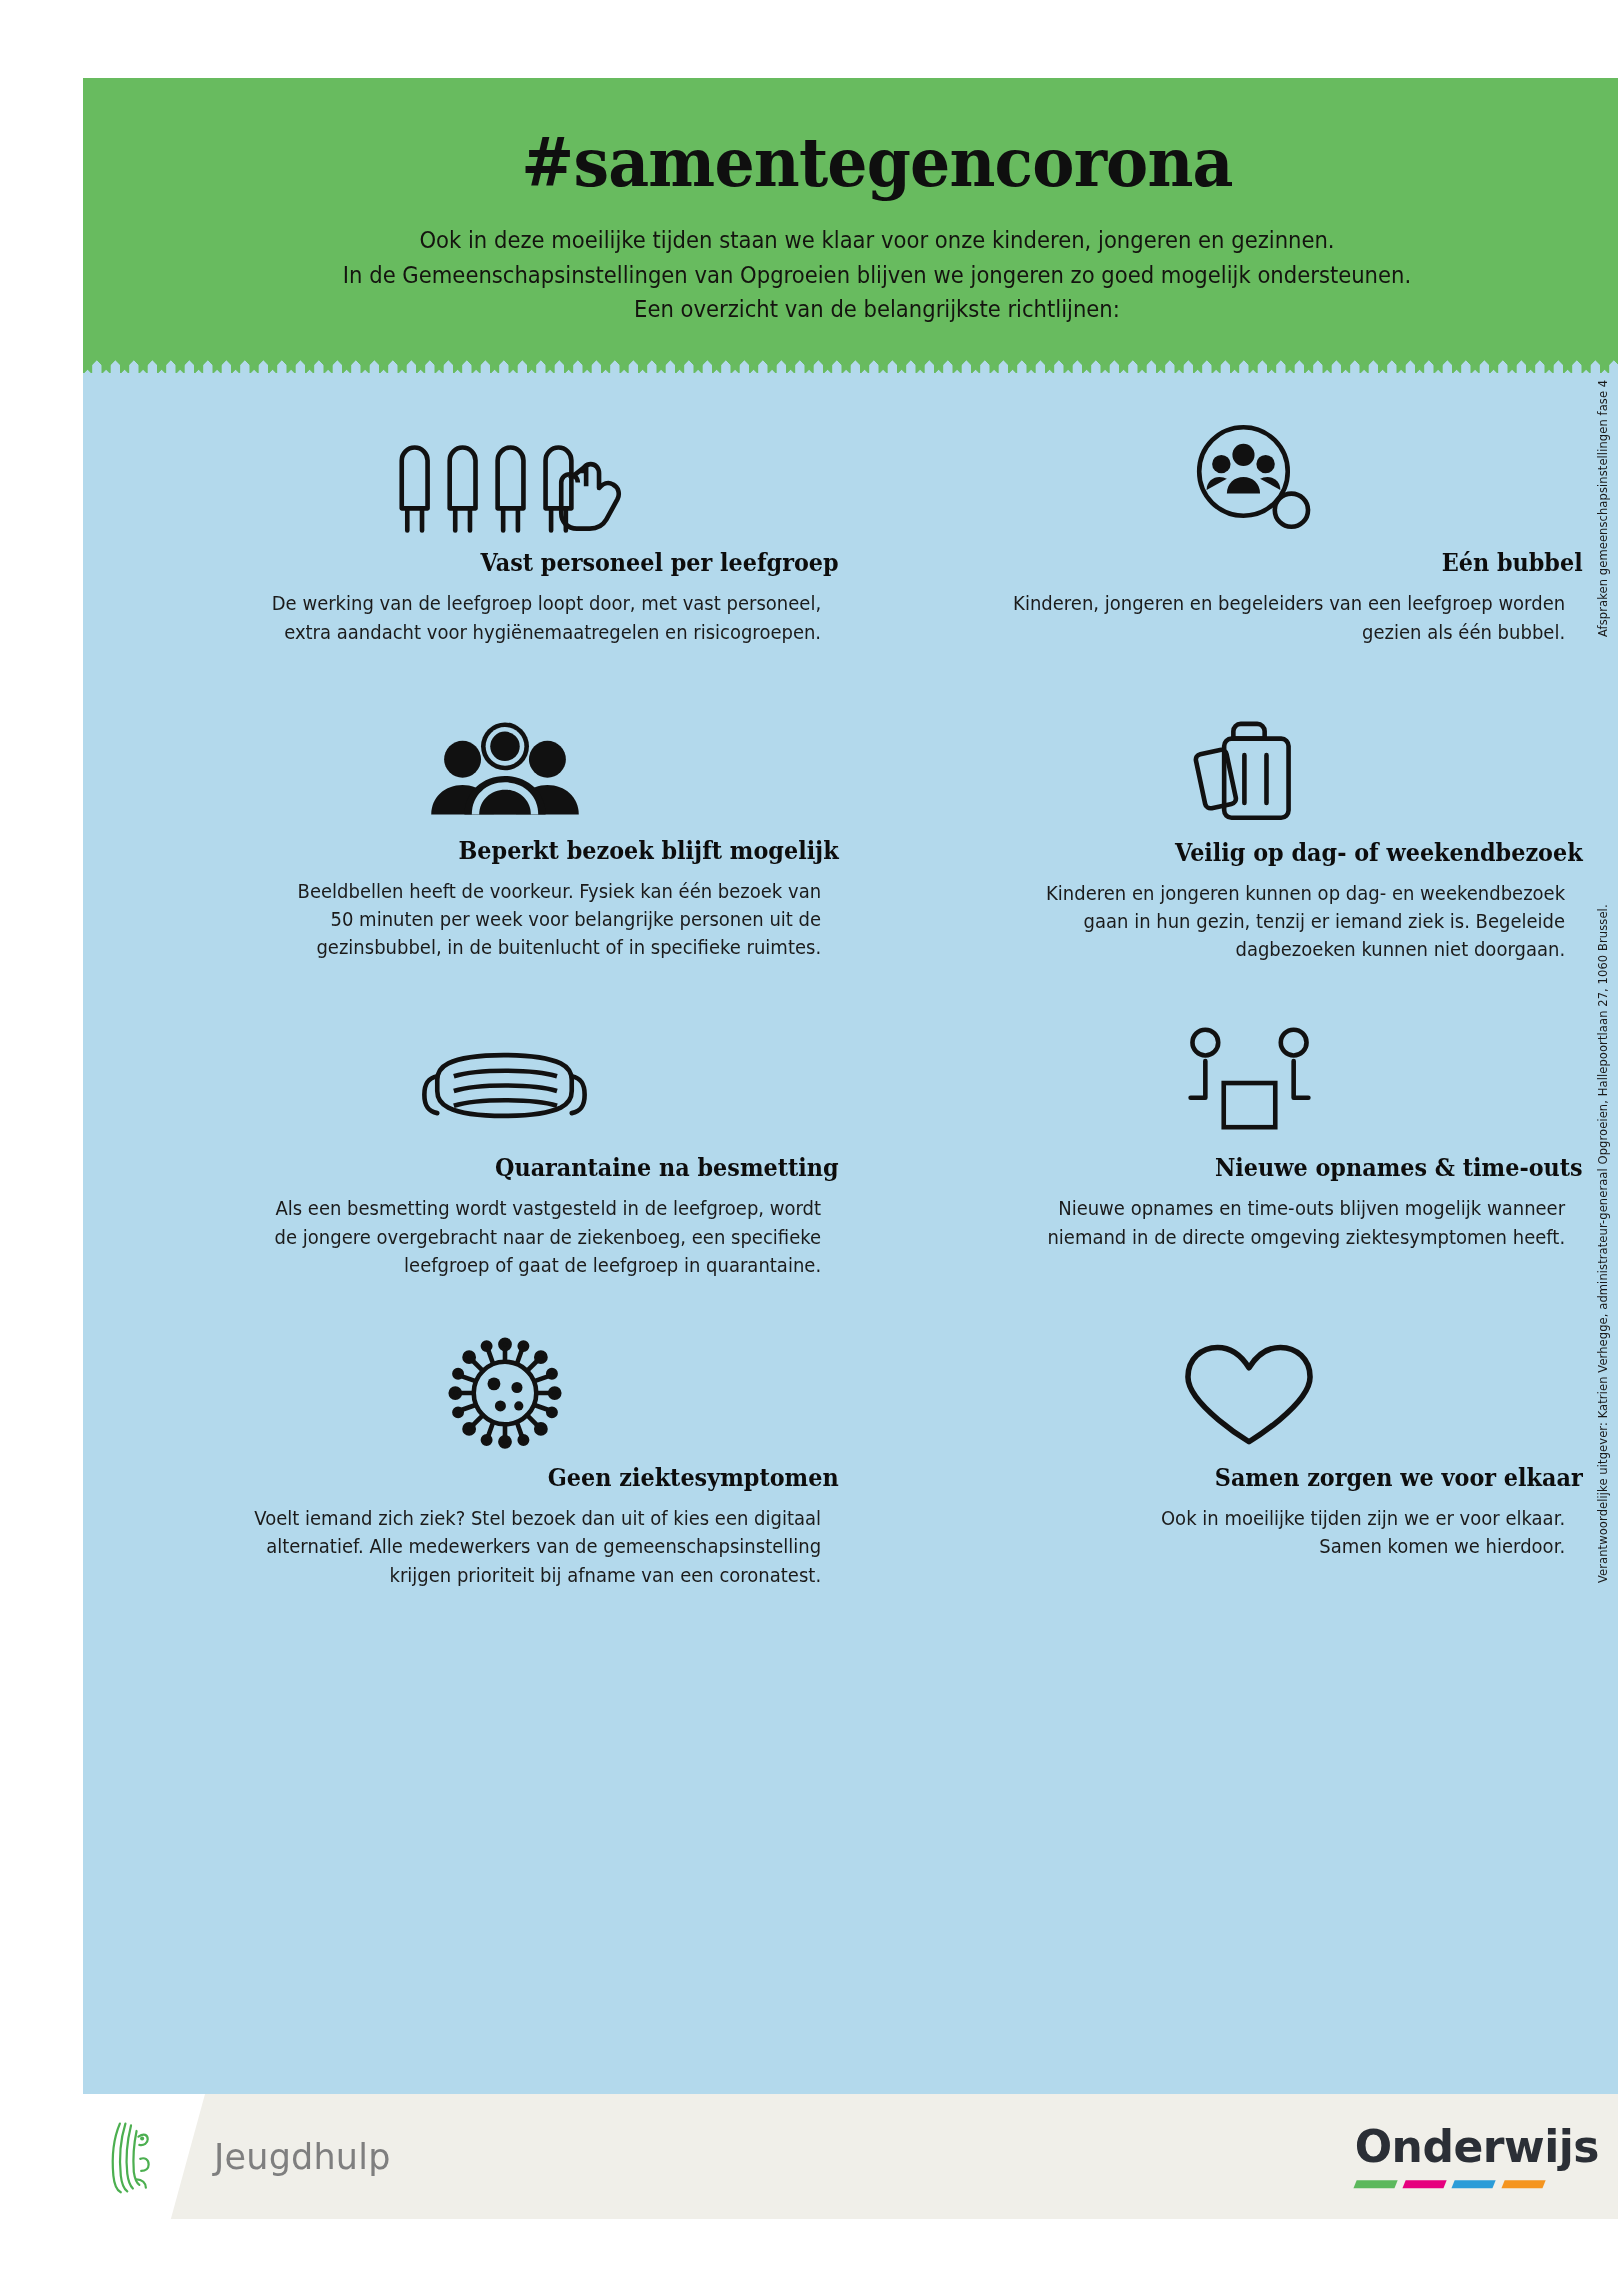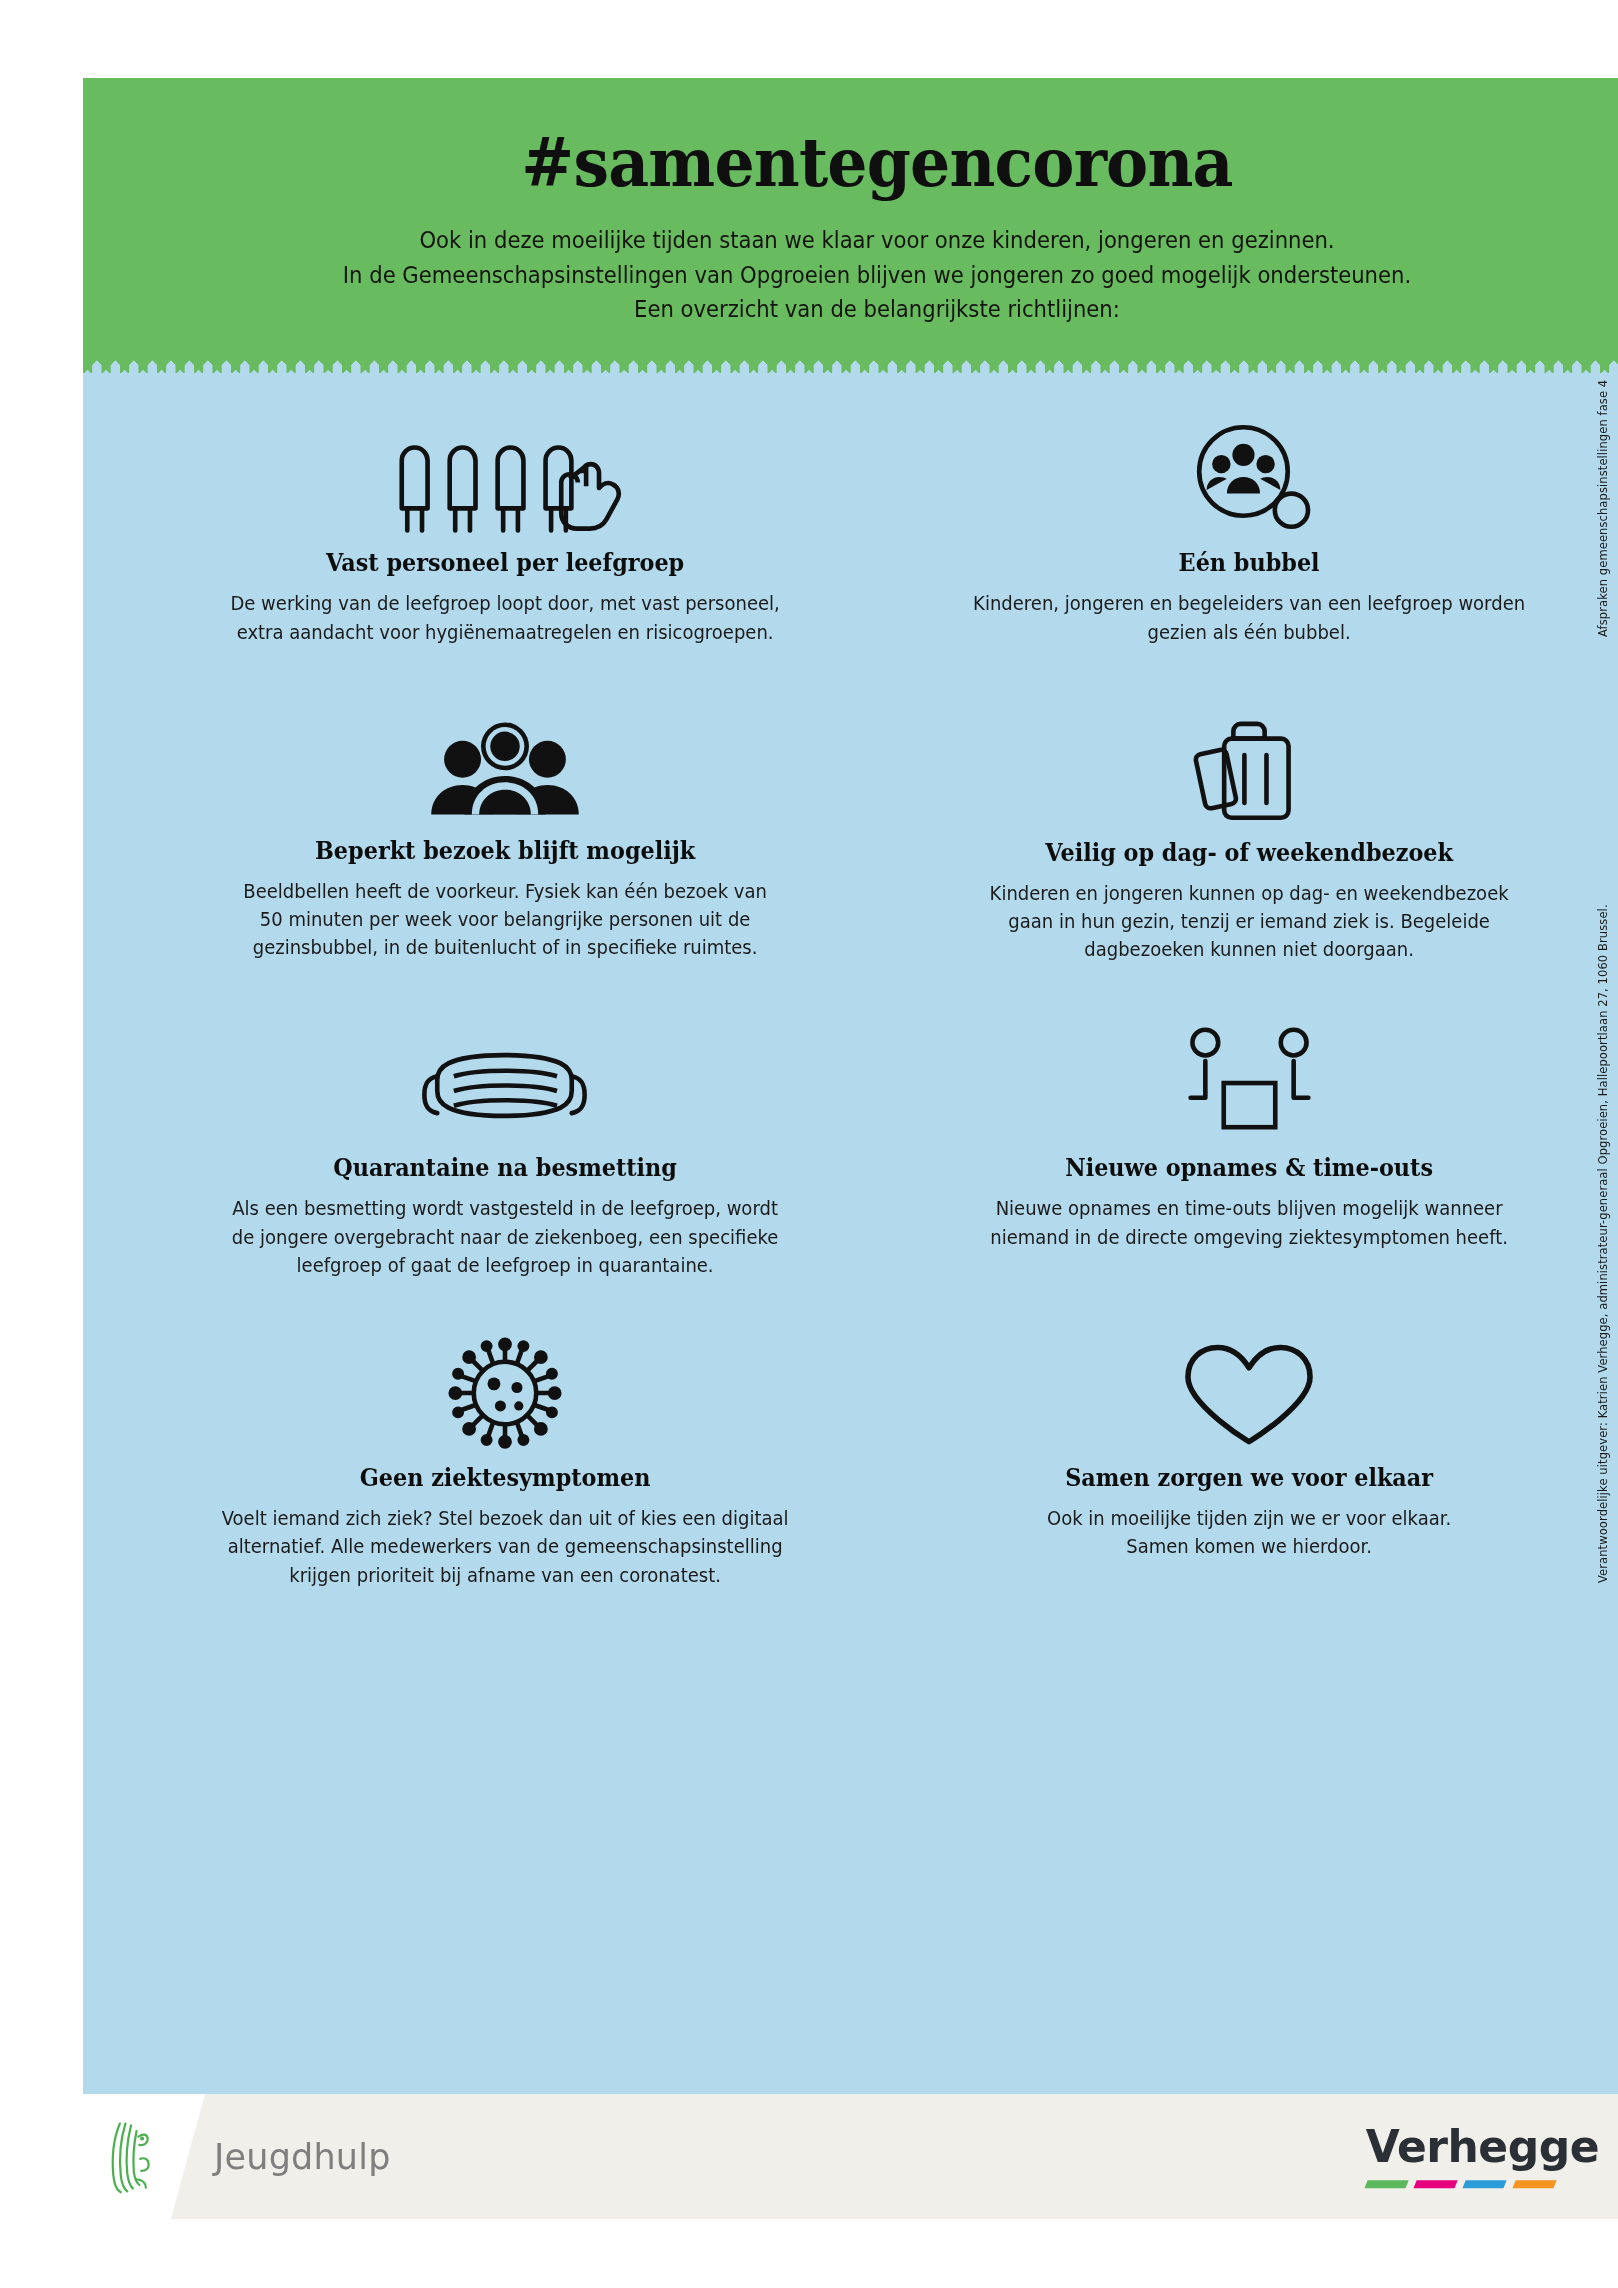--- a/index.html
+++ b/index.html
@@ -64,21 +64,21 @@
   }
 
   
   .grid {
     padding:57px 54px 0 54px;
     display:grid;
     grid-template-columns:1fr 1fr;
     column-gap:9.2px;
   }
   .cell {
-    text-align:center;
+    text-align:right;
     padding:0 16.6px 5.5px 16.6px;
   }
   .icon-wrap {
     height:122px;
     display:flex;
     align-items:flex-end;
     justify-content:center;
     margin-bottom:13px;
   }
   .cell-title {
@@ -380,21 +380,21 @@
           <path d="M36 20c6-4 10-2 10 3 0 4-4 7-9 6"></path>
           <path d="M38 44c5-2 9 1 9 6 0 4-3 7-8 7"></path>
           <path d="M34 66c6 0 10 4 10 9"></path>
         </g>
         <circle cx="40" cy="22" r="2.2" fill="#4caf50"></circle>
       </svg>
       <div class="opgroeien-text">Jeugdhulp</div>
     </div>
 
     <div class="jeugdhulp">
-      <div class="jeugdhulp-word">Verhegge</div>
+      <div class="jeugdhulp-word">Onderwijs</div>
       <div class="jeugdhulp-bars">
         <span class="jbar" style="background:#5cb85c"></span>
         <span class="jbar" style="background:#e6007e"></span>
         <span class="jbar" style="background:#2b9cd8"></span>
         <span class="jbar" style="background:#f5951f"></span>
       </div>
     </div>
   </div>
 
 </div>

